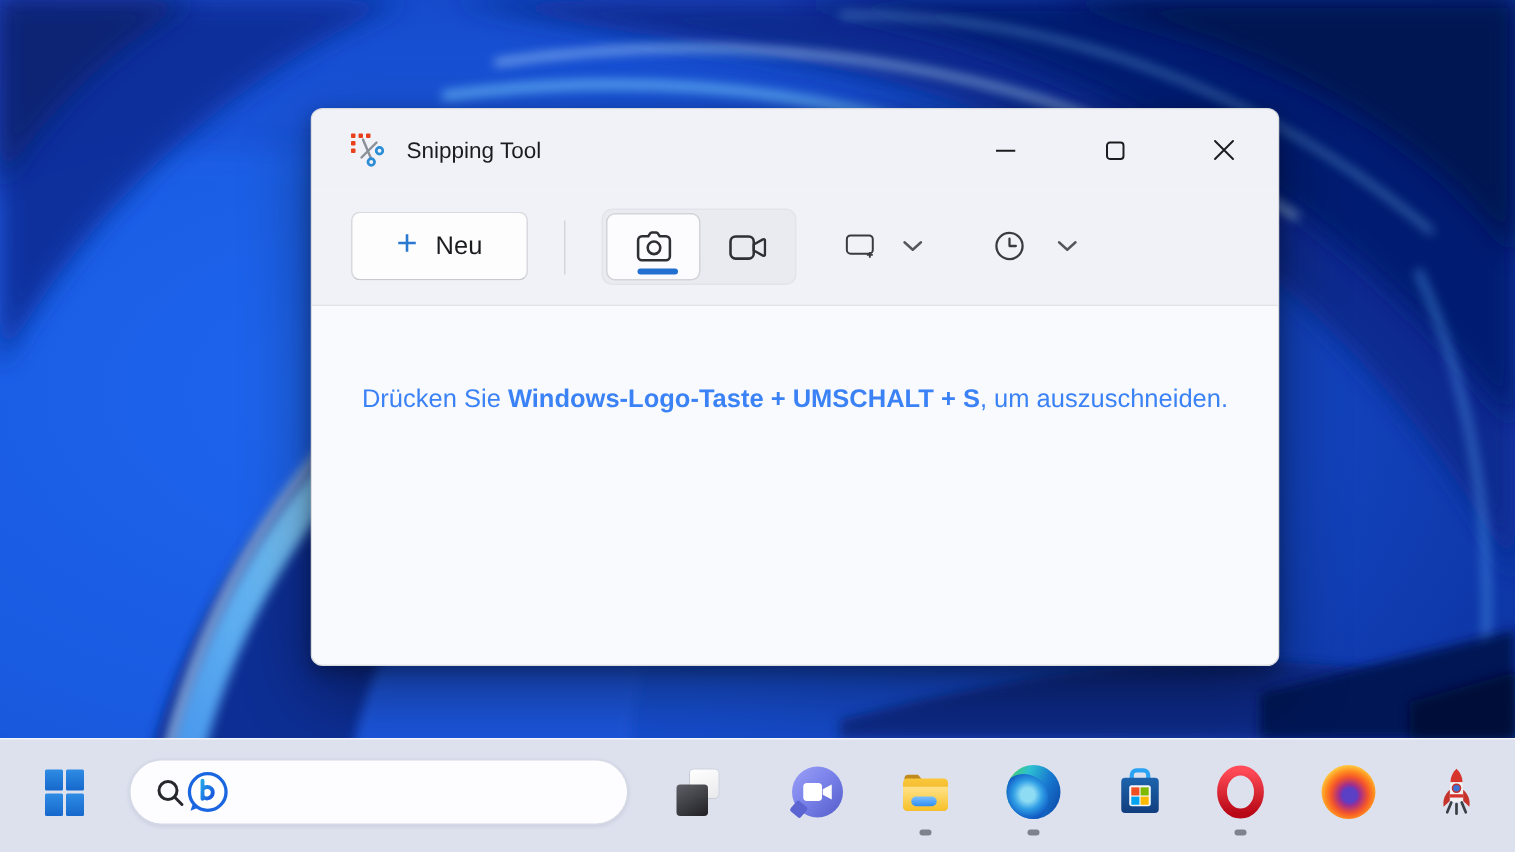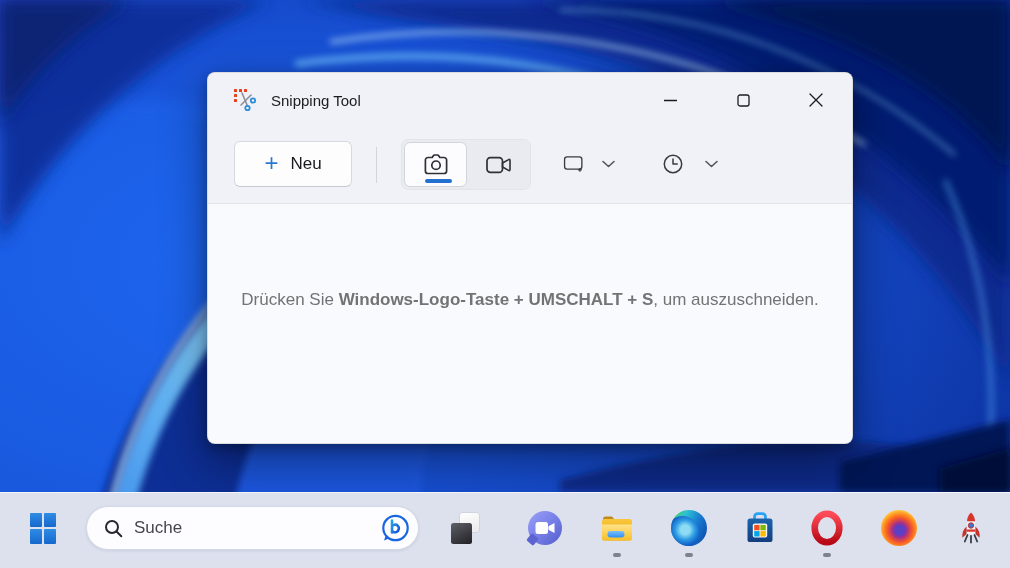--- a/index.html
+++ b/index.html
@@ -37,21 +37,21 @@
   .seg-vid{position:absolute;right:0;top:2px;width:63px;height:45px;display:flex;align-items:center;justify-content:center;}
   .tb-icon-btn{position:absolute;top:20px;width:34px;height:34px;display:flex;align-items:center;justify-content:center;background:transparent;border:none;}
   .chev{position:absolute;top:29px;width:16px;height:16px;display:flex;align-items:center;justify-content:center;}
   .more-btn{position:absolute;left:737px;top:20px;width:44px;height:34px;display:flex;gap:5px;
     align-items:center;justify-content:center;background:transparent;border:none;border-radius:5px;}
   .dot3{width:3.5px;height:3.5px;border-radius:50%;background:#27282b;}
 
   .divider{position:absolute;left:0;top:130px;right:0;height:1px;background:#e3e4e9;}
   .content{position:absolute;left:0;top:131px;right:0;bottom:0;background:#f9fafd;
     display:flex;justify-content:center;}
-  .hint{margin-top:86px;font-size:17px;color:#737373;white-space:pre;}
+  .hint{margin-top:52px;font-size:17px;color:#3b82f6;white-space:pre;}
   .hint b{font-weight:700;}
 
   
   .taskbar{position:absolute;left:0;top:492px;width:1010px;height:76px;
     background:#dde1ee;border-top:1px solid rgba(255,255,255,.65);}
   .start{position:absolute;left:24px;top:509px;width:38px;height:38px;display:flex;align-items:center;justify-content:center;background:transparent;border:none;}
   .winlogo{width:31px;height:31px;display:grid;grid-template-columns:1fr 1fr;grid-template-rows:1fr 1fr;gap:2.5px;}
   .winlogo span{background:linear-gradient(180deg,#2f8ce4,#1668cc);border-radius:1px;}
 
   .search-pill{position:absolute;left:86px;top:506px;width:333px;height:44px;border-radius:22px;
@@ -243,21 +243,20 @@
         <span></span>
         <span></span>
     </span>
   </button>
 
   <div class="search-pill">
     <svg width="19" height="19" viewBox="0 0 19 19">
       <circle cx="8" cy="8" r="6" fill="none" stroke="#27282c" stroke-width="2"></circle>
       <line x1="12.5" y1="12.5" x2="17.3" y2="17.3" stroke="#27282c" stroke-width="2" stroke-linecap="round"></line>
     </svg>
-    <span class="search-label">Suche</span>
     <svg class="bing-badge" viewBox="0 0 31 31">
       <defs>
           <linearGradient id="bingG" x1="0" y1="0" x2="1" y2="1">
         <stop offset="0" stop-color="#25a3e8"></stop>
             <stop offset="1" stop-color="#1653dd"></stop>
           </linearGradient>
         </defs>
       <circle cx="15.5" cy="15" r="12.2" fill="#ffffff" stroke="#1a66e0" stroke-width="2.2"></circle>
       <path d="M5.5,23 L4,27.5 L9,25.5" fill="#1a66e0"></path>
       <path d="M12,7.5 L12,19.5 M12,13.5 C13,11.5 16,11 17.7,12.6 C19.6,14.4 19,17.8 16.6,18.9 C14.9,19.7 12.8,19.2 12,17.6" fill="none" stroke="url(#bingG)" stroke-width="2.6" stroke-linecap="round"></path>

